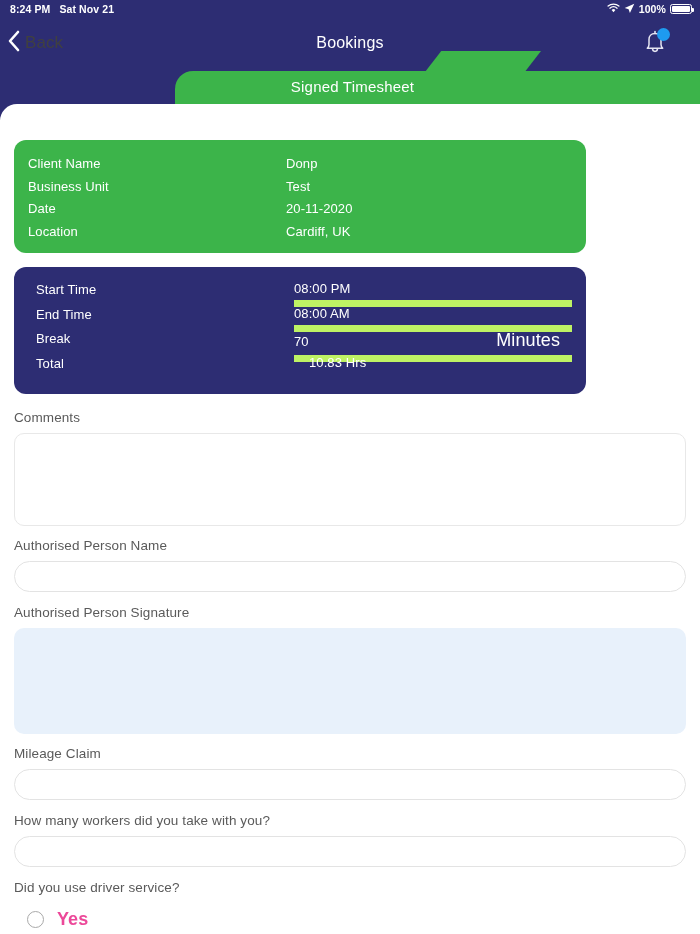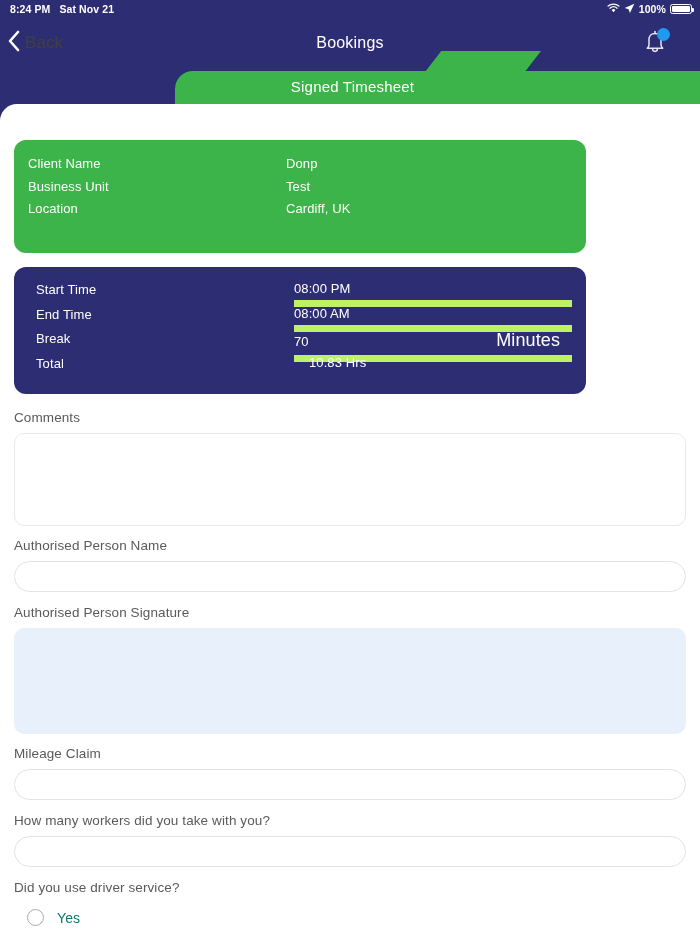--- a/index.html
+++ b/index.html
@@ -286,23 +286,24 @@
     padding-left: 13px;
   }
   .radio-circle {
     width: 17px; height: 17px;
     border: 1.3px solid #a9a9a9;
     border-radius: 50%;
     background: #ffffff;
     flex: 0 0 auto;
   }
   .radio-label {
-    font-size: 14px;
-    color: #0f766e;
-    letter-spacing: 0.1px;
+    font-size: 18px;
+    color: #ec4899;
+    letter-spacing: 0.1px;
+    font-weight: bold;
   }
 </style>
 </head>
 <body>
 
 <div class="navy-backdrop"></div>
 
 <div class="status-bar">
   <div class="status-left">
     <span>8:24 PM</span>
@@ -362,20 +363,24 @@
   <div class="card card-green">
     <div class="info-row">
       <span class="info-label">Client Name</span>
       <span class="info-value">Donp</span>
     </div>
     <div class="info-row">
       <span class="info-label">Business Unit</span>
       <span class="info-value">Test</span>
     </div>
     <div class="info-row">
+      <span class="info-label">Date</span>
+      <span class="info-value">20-11-2020</span>
+    </div>
+    <div class="info-row">
       <span class="info-label">Location</span>
       <span class="info-value">Cardiff, UK</span>
     </div>
   </div>
 
   <div class="card card-navy">
     <div class="time-row">
       <span class="time-label">Start Time</span>
       <span class="time-field">
         <span class="time-value">08:00 PM</span>

